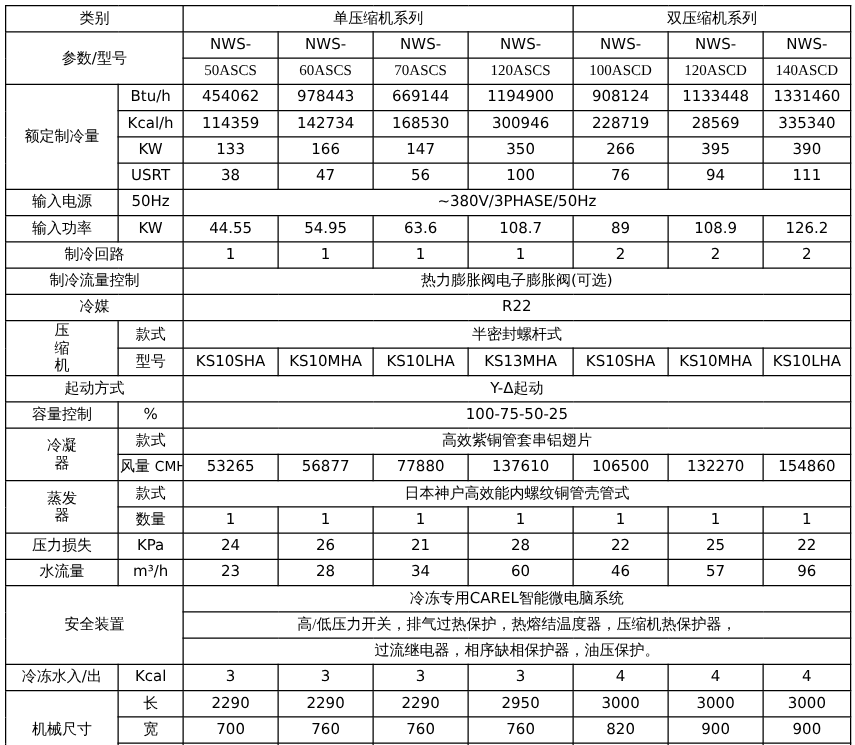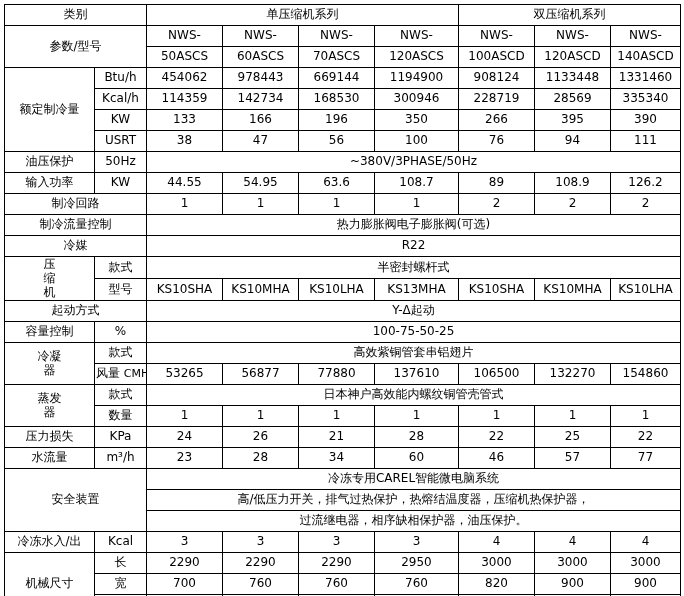--- a/index.html
+++ b/index.html
@@ -19,21 +19,21 @@
     text-align:center;
     vertical-align:middle;
     padding:1px 1px;
     line-height:1.15;
     font-size:12px;
     height:18px;
     overflow:hidden;
     white-space:nowrap;
   }
   td.nobottom{border-bottom:none;}
-  td.notop{border-top:none;}
+  td.notop{border-top:none;font-family:Liberation Serif, serif;}
   .hdr-model{font-size:12px;}
   .small{font-size:11px;margin-top:16px;}
 </style>
 </head>
 <body>
 
 <div id="spec-wrap">
 <table class="spec">
   <colgroup>
     <col style="width:90px">
@@ -93,39 +93,39 @@
     <td>168530</td>
     <td>300946</td>
     <td>228719</td>
     <td>28569</td>
     <td>335340</td>
   </tr>
   <tr>
     <td>KW</td>
     <td>133</td>
     <td>166</td>
-    <td>196</td>
+    <td>147</td>
     <td>350</td>
     <td>266</td>
     <td>395</td>
     <td>390</td>
   </tr>
   <tr>
     <td>USRT</td>
     <td>38</td>
     <td>47</td>
     <td>56</td>
     <td>100</td>
     <td>76</td>
     <td>94</td>
     <td>111</td>
   </tr>
 
   <tr>
-    <td>油压保护</td>
+    <td>输入电源</td>
     <td>50Hz</td>
     <td colspan="7">~380V/3PHASE/50Hz</td>
   </tr>
 
   <tr>
     <td>输入功率</td>
     <td>KW</td>
     <td>44.55</td>
     <td>54.95</td>
     <td>63.6</td>
@@ -244,21 +244,21 @@
 
   <tr>
     <td>水流量</td>
     <td>m³/h</td>
     <td>23</td>
     <td>28</td>
     <td>34</td>
     <td>60</td>
     <td>46</td>
     <td>57</td>
-    <td>77</td>
+    <td>96</td>
   </tr>
 
   <tr>
     <td colspan="2" rowspan="3">安全装置</td>
     <td colspan="7" class="nobottom">冷冻专用CAREL智能微电脑系统</td>
   </tr>
   <tr>
     <td colspan="7" class="notop nobottom">高/低压力开关，排气过热保护，热熔结温度器，压缩机热保护器，</td>
   </tr>
   <tr>

